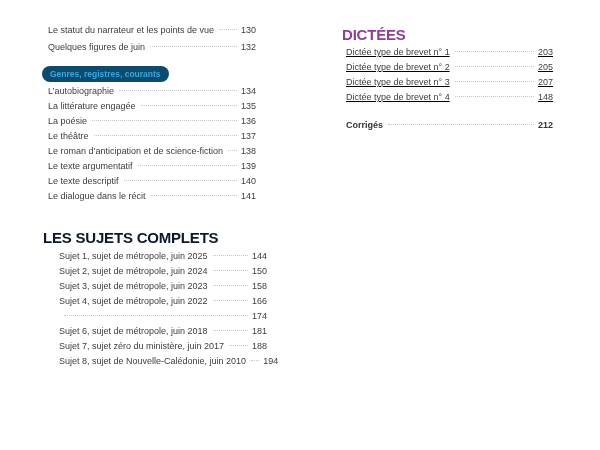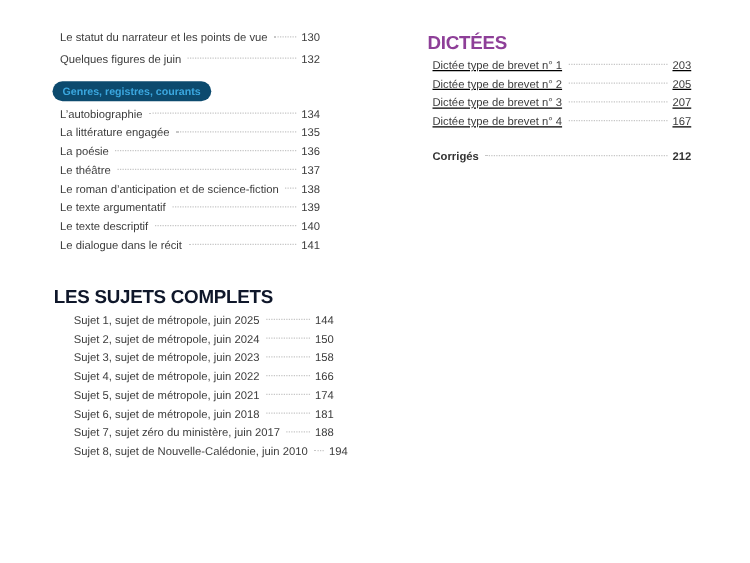--- a/index.html
+++ b/index.html
@@ -151,21 +151,20 @@
       <span class="toc-page">158</span>
     </div>
 
     <div class="toc-row">
       <span class="toc-label">Sujet 4, sujet de métropole, juin 2022</span>
       <span class="toc-dots"></span>
       <span class="toc-page">166</span>
     </div>
 
     <div class="toc-row">
-      <span class="toc-label">Sujet 5, sujet de métropole, juin 2021</span>
       <span class="toc-dots"></span>
       <span class="toc-page">174</span>
     </div>
 
     <div class="toc-row">
       <span class="toc-label">Sujet 6, sujet de métropole, juin 2018</span>
       <span class="toc-dots"></span>
       <span class="toc-page">181</span>
     </div>
 
@@ -200,21 +199,21 @@
 
     <div class="toc-row">
       <span class="toc-label">Dictée type de brevet n° 3</span>
       <span class="toc-dots"></span>
       <span class="toc-page">207</span>
     </div>
 
     <div class="toc-row">
       <span class="toc-label">Dictée type de brevet n° 4</span>
       <span class="toc-dots"></span>
-      <span class="toc-page">167</span>
+      <span class="toc-page">148</span>
     </div>
   </div>
 
 <div class="abs toc-row bold-row" style="left:346px;top:118px;width:207px;">
   <span class="toc-label">Corrigés</span>
   <span class="toc-dots"></span>
   <span class="toc-page">212</span>
 </div>
 
 </body></html>

